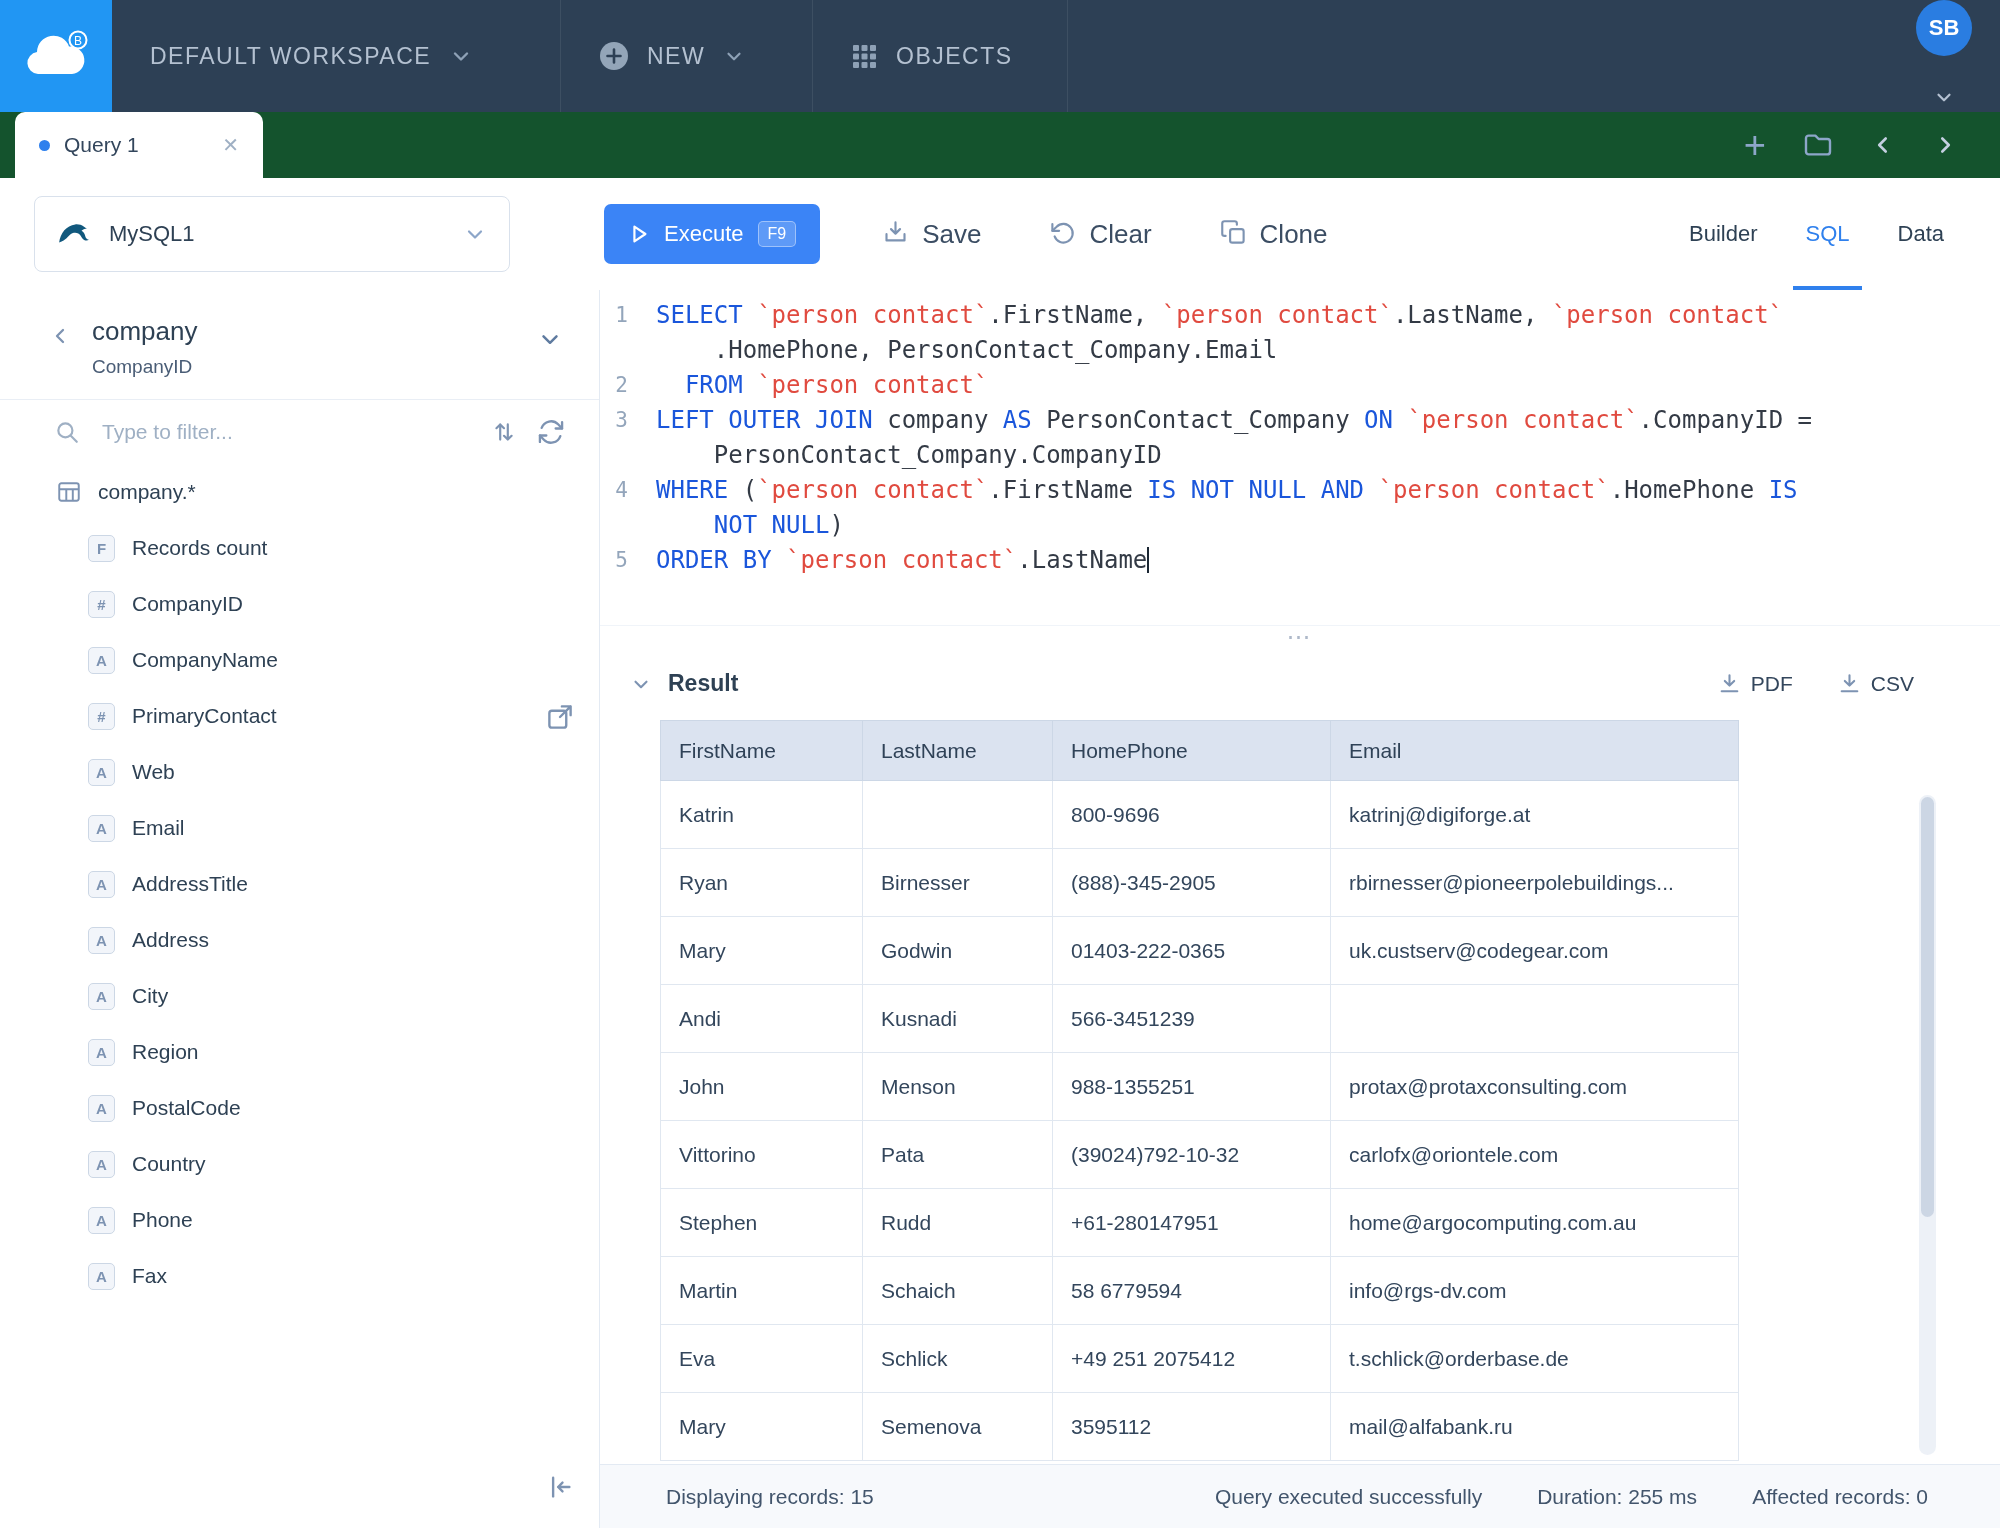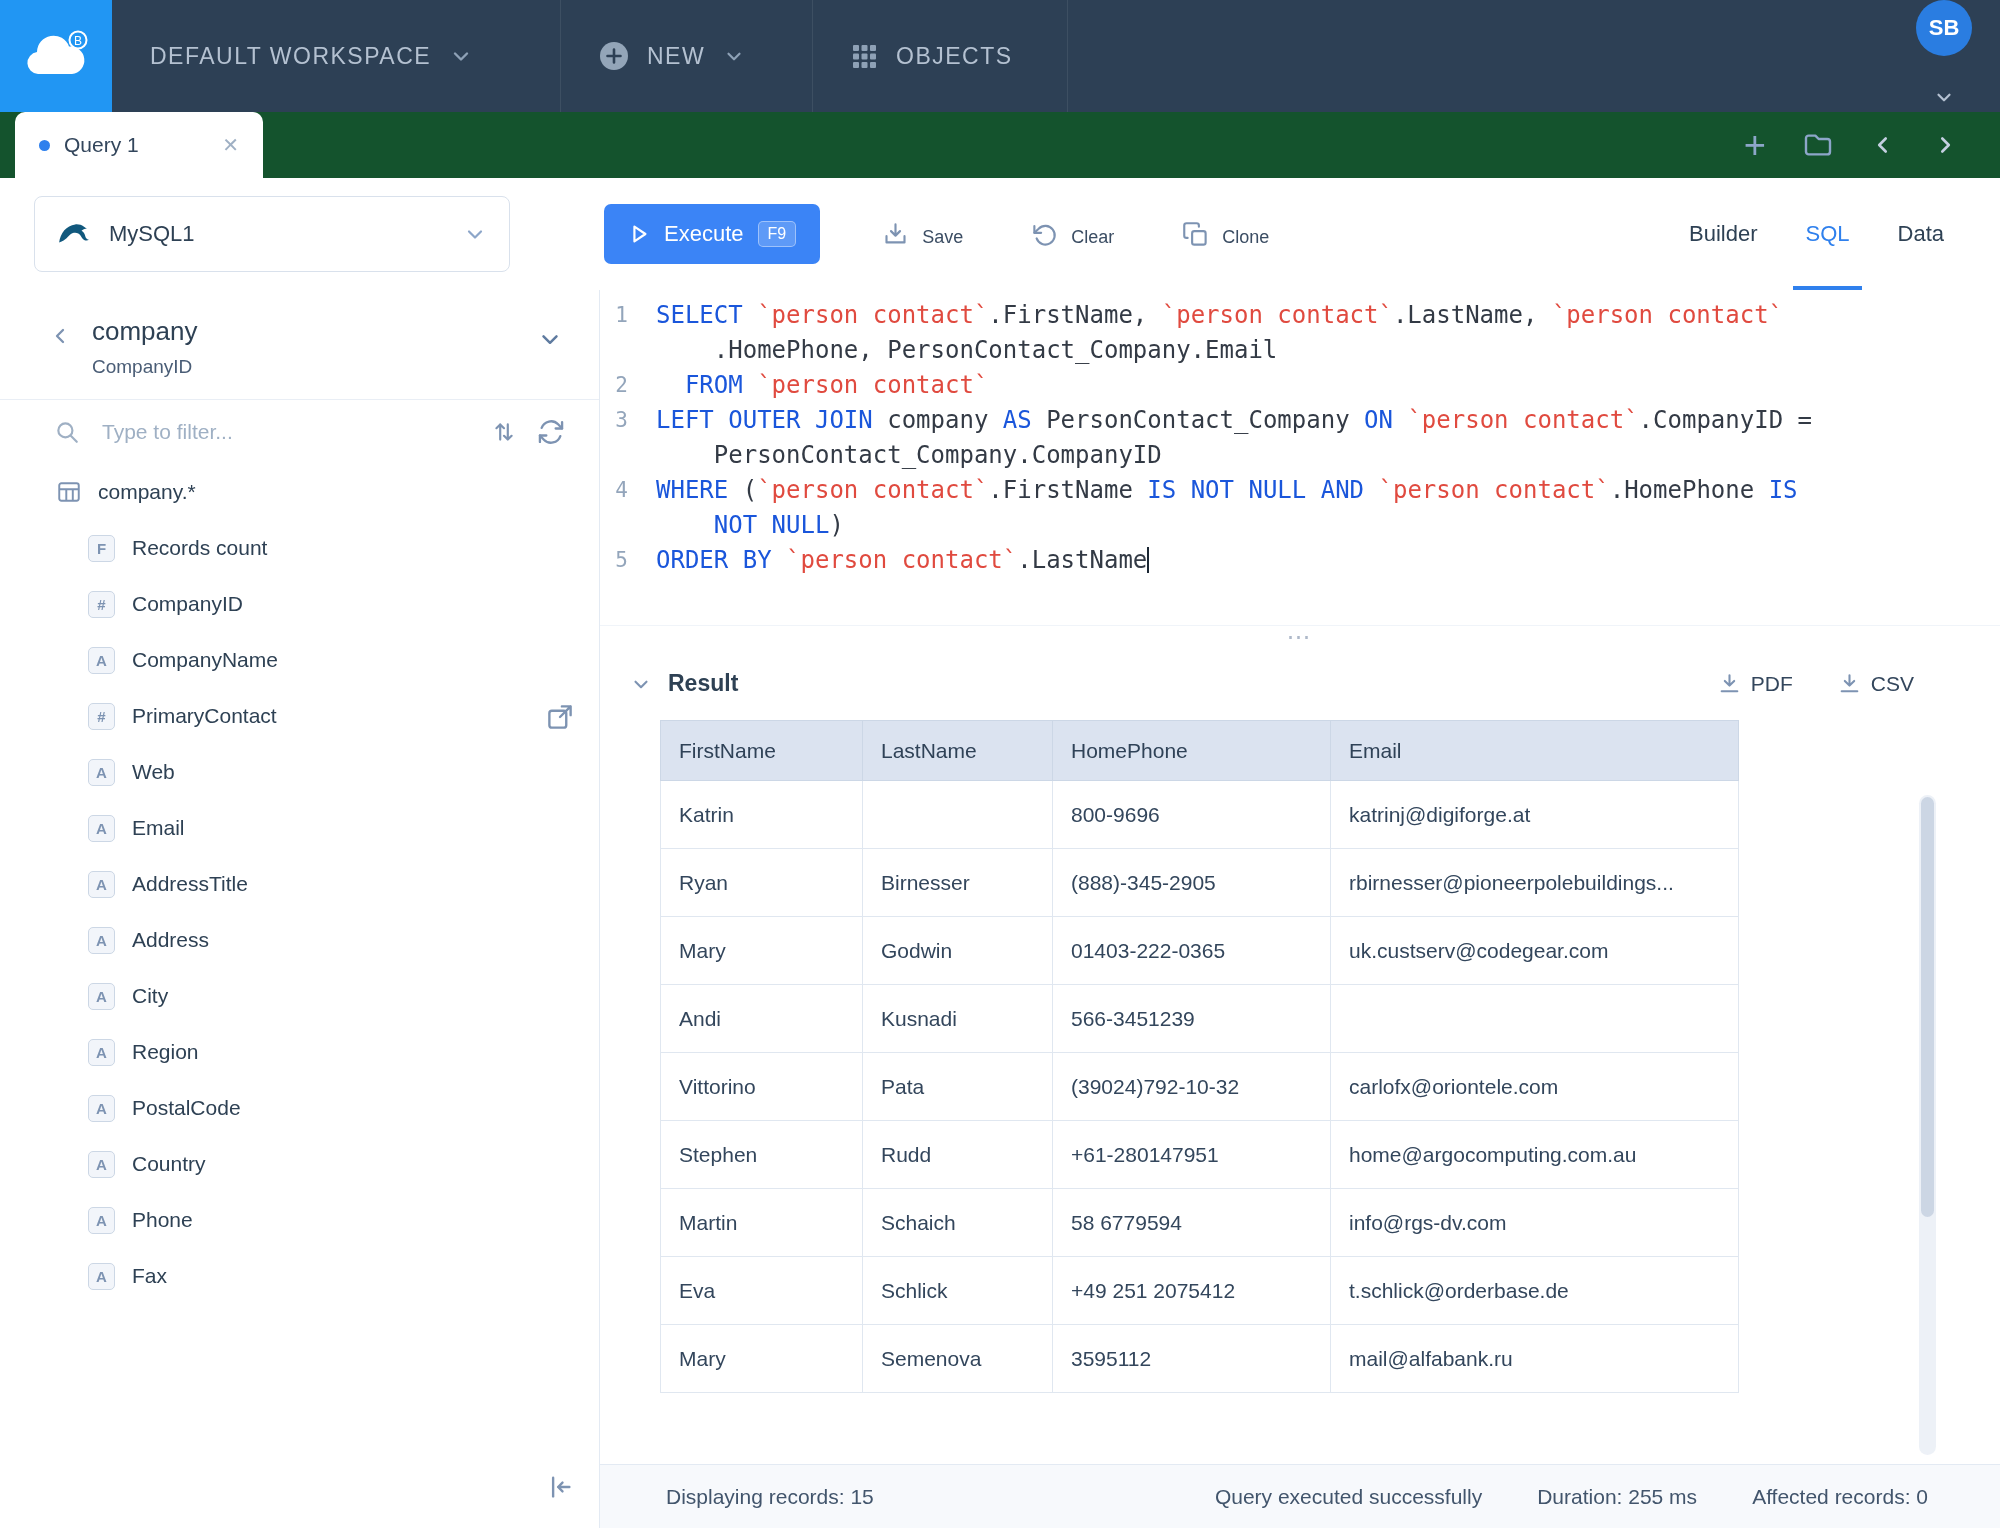--- a/index.html
+++ b/index.html
@@ -31,21 +31,21 @@
   .tabbar-actions { margin-left:auto; display:flex; align-items:center; gap:36px; padding-right:42px; height:100%; }
   .tb-add { font-size:38px; font-weight:300; color:#8da6c9; line-height:1; cursor:pointer; }
 
   
   .toolbar { height:112px; background:#fff; display:flex; align-items:center; position:relative; }
   .conn-select { width:476px; height:76px; border:1px solid #d9e1ec; border-radius:8px; margin-left:34px; display:flex; align-items:center; gap:20px; padding:0 22px; cursor:pointer; flex:none; }
   .conn-label { font-size:22px; color:#2e4154; }
   .conn-caret { margin-left:auto; }
   .btn-execute { margin-left:94px; height:60px; background:#3b84f6; border:none; border-radius:7px; color:#fff; font-size:22px; display:flex; align-items:center; gap:14px; padding:0 24px; cursor:pointer; font-family:"Liberation Sans", sans-serif; }
   .f9 { background:rgba(255,255,255,0.18); border:1px solid rgba(255,255,255,0.4); border-radius:5px; font-size:16px; padding:3px 9px; }
-  .tool-btn { display:flex; align-items:flex-end; gap:13px; font-size:18px; color:#3b4d63; background:none; border:none; margin-left:56px; cursor:pointer; font-family:"Liberation Sans", sans-serif; }
+  .tool-btn { display:flex; align-items:flex-start; gap:13px; font-size:26px; color:#3b4d63; background:none; border:none; margin-left:56px; cursor:pointer; font-family:"Liberation Sans", sans-serif; }
   .views { margin-left:auto; display:flex; align-items:stretch; gap:48px; padding-right:56px; height:100%; font-size:22px; color:#2e4154; }
   .view { position:relative; display:flex; align-items:center; cursor:pointer; }
   .view.active { color:#2f80ed; }
   .view.active::after { content:""; position:absolute; left:-12px; right:-12px; bottom:0; height:4px; background:#2f80ed; }
 
   
   .main { display:flex; height:1238px; }
 
   
   .sidebar { width:600px; flex:none; border-right:1px solid #e3eaf3; position:relative; background:#fff; }
@@ -409,20 +409,26 @@
                 <td>01403-222-0365</td>
                 <td>uk.custserv@codegear.com</td>
               </tr>
               <tr>
                 <td>Andi</td>
                 <td>Kusnadi</td>
                 <td>566-3451239</td>
                 <td></td>
               </tr>
               <tr>
+                <td>John</td>
+                <td>Menson</td>
+                <td>988-1355251</td>
+                <td>protax@protaxconsulting.com</td>
+              </tr>
+              <tr>
                 <td>Vittorino</td>
                 <td>Pata</td>
                 <td>(39024)792-10-32</td>
                 <td>carlofx@oriontele.com</td>
               </tr>
               <tr>
                 <td>Stephen</td>
                 <td>Rudd</td>
                 <td>+61-280147951</td>
                 <td>home@argocomputing.com.au</td>

